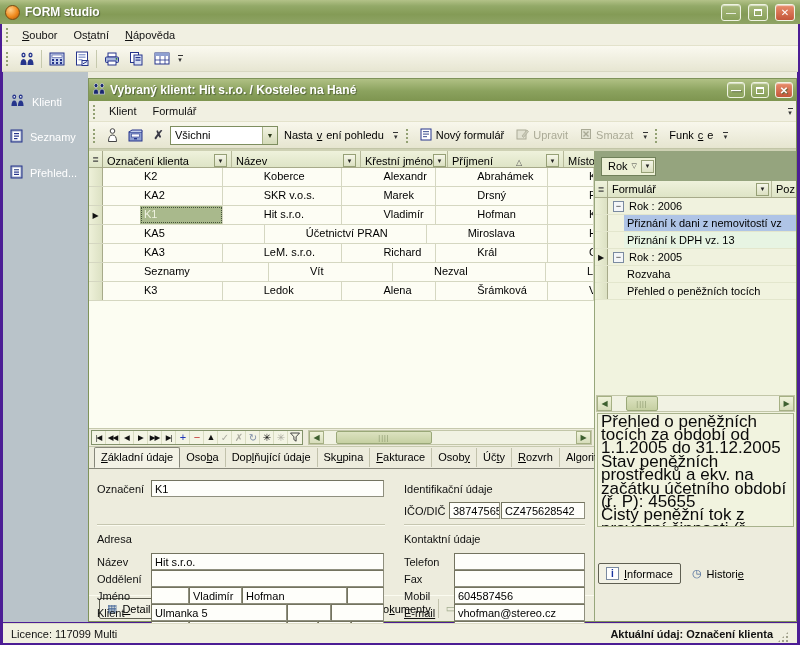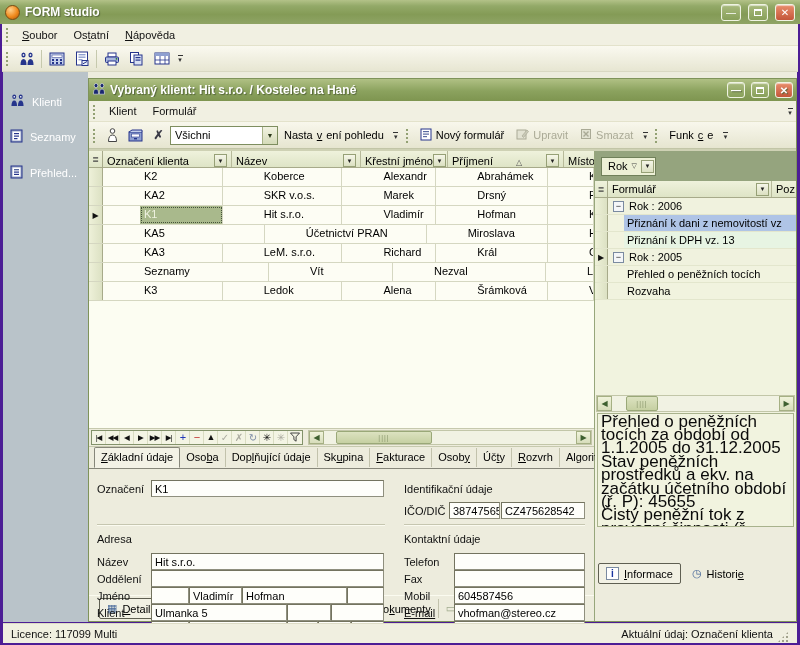--- a/index.html
+++ b/index.html
@@ -137,21 +137,21 @@
   .rp-thumb { width:32px; margin-left:14px; }
   .rp-info { height:114px; margin:1px 2px 0; border:1px solid #A8B28C; background:#F1F3DF; padding:1px 3px;
     font-size:17px; line-height:13.4px; white-space:pre-line; overflow:hidden; color:#0a0a0a; flex:none; }
   .rp-tabs { flex:1; display:flex; align-items:center; padding-left:3px; background:#EDECDD; font-size:11px; }
   .i-icon { width:13px; height:13px; border:1px solid #7A8AA0; background:#fff; color:#1A34A0; font-weight:bold;
     font-size:10px; display:inline-flex; align-items:center; justify-content:center; flex:none; }
 
   
   .statusbar { position:absolute; left:3px; right:3px; bottom:2px; height:20px; background:#F0EFE0;
     border-top:1px solid #DCDBC5; display:flex; align-items:center; padding:0 8px; font-size:11px; color:#111; }
-  .statusbar .right { margin-left:auto; }
+  .statusbar .right { margin-left:auto;font-weight:bold; }
   .sizegrip { width:12px; height:12px; margin-left:4px; align-self:flex-end;
     background-image:radial-gradient(circle,#A2A28C 1.2px,transparent 1.5px); background-size:4px 4px;
     background-position:bottom right; clip-path:polygon(100% 0,100% 100%,0 100%); }
 </style>
 </head>
 <body>
 
 <div class="screen">
 
   <div class="titlebar">
@@ -612,26 +612,26 @@
           <div class="rp-row">
             <span class="g-sel">▶</span>
             <span class="group-cell">
               <span class="expander">−</span>
               <span>Rok : 2005</span>
             </span>
           </div>
           <div class="rp-row">
             <span class="g-sel"></span>
             <span class="indent"></span>
+            <span class="item-label">Rozvaha</span>
+          </div>
+          <div class="rp-row">
+            <span class="g-sel"></span>
+            <span class="indent"></span>
             <span class="item-label">Přehled o peněžních tocích</span>
-          </div>
-          <div class="rp-row">
-            <span class="g-sel"></span>
-            <span class="indent"></span>
-            <span class="item-label">Rozvaha</span>
           </div>
 
           <div class="rp-filler"></div>
 
           <div class="rp-hscroll">
             <span class="scr-btn">◀</span>
             <span class="scr-thumb rp-thumb">||||</span>
             <span class="scr-btn" style="margin-left:auto">▶</span>
           </div>
 

